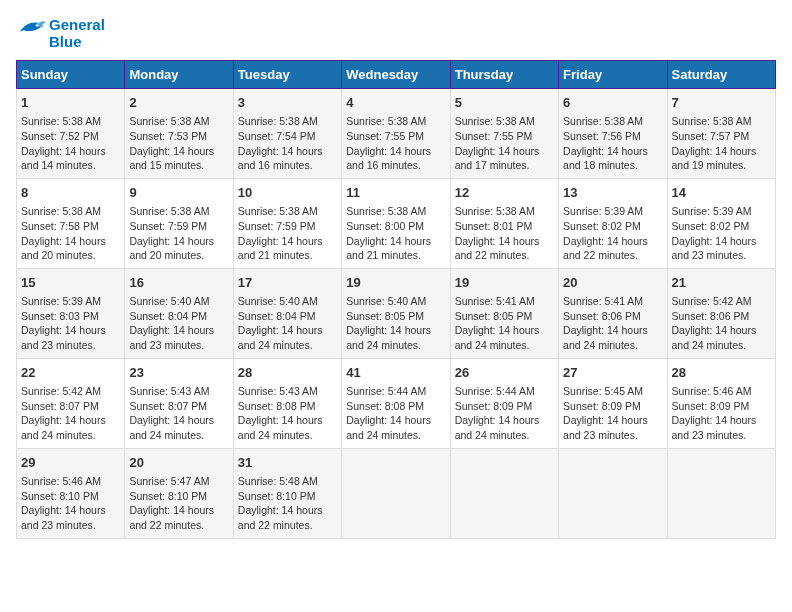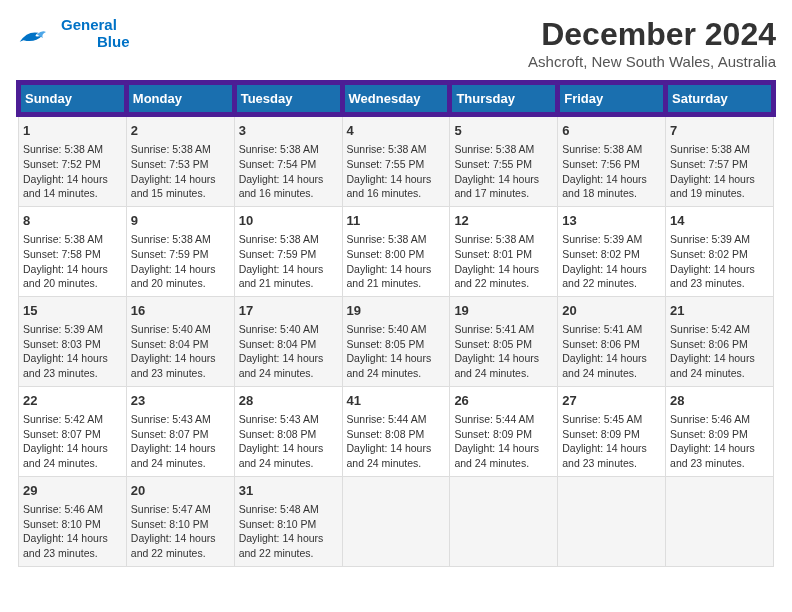--- a/index.html
+++ b/index.html
@@ -11,22 +11,22 @@
       padding: 16px;
     }
     .header-section {
       display: flex;
       justify-content: space-between;
       align-items: flex-start;
       margin-bottom: 10px;
     }
     .logo {
       display: flex;
-      align-items: flex-end;
-      gap: 15px;
+      align-items: flex-start;
+      gap: 3px;
     }
     .logo-bird {
       width: 30px;
       height: 24px;
     }
     .title-section {
       text-align: right;
     }
     .page-title {
       font-size: 32px;
@@ -42,21 +42,21 @@
       border-collapse: collapse;
       table-layout: fixed;
     }
     thead tr th {
       background-color: #1a6faf;
       color: #fff;
       font-size: 13px;
       font-weight: bold;
       padding: 6px 4px;
       text-align: left;
-      border: 5px solid #4c1d95;
+      border: 1px solid #4c1d95;
     }
     tbody tr td {
       vertical-align: top;
       padding: 5px 4px;
       font-size: 10.5px;
       color: #333;
       border: 1px solid #ddd;
       line-height: 1.4;
     }
     tbody tr:nth-child(odd) td {
@@ -76,26 +76,22 @@
 <body>
 
 <div class="header-section">
   <div class="logo">
     <svg class="logo-bird" viewBox="0 0 40 30" xmlns="http://www.w3.org/2000/svg">
       <path d="M5,20 Q15,5 30,8 Q20,15 35,12 Q25,22 10,18 Z" fill="#0072c6"></path>
       <path d="M28,10 Q35,4 40,7 Q33,10 36,15 Q30,12 28,10 Z" fill="#4da6e8"></path>
     </svg>
     <div>
       <div style="font-size:15px;font-weight:bold;color:#0072c6;">General</div>
-      <div style="font-size:15px;font-weight:bold;color:#0072c6;margin-left:36px;">Blue</div>
+      <div style="font-size:15px;font-weight:bold;color:#0072c6;">Blue</div>
     </div>
-  </div>
-  <div class="title-section">
-    <div class="page-title">December 2024</div>
-    <div class="page-subtitle">Ashcroft, New South Wales, Australia</div>
   </div>
 </div>
 
 <table>
   <thead>
     <tr>
       <th>Sunday</th>
       <th>Monday</th>
       <th>Tuesday</th>
       <th>Wednesday</th>

